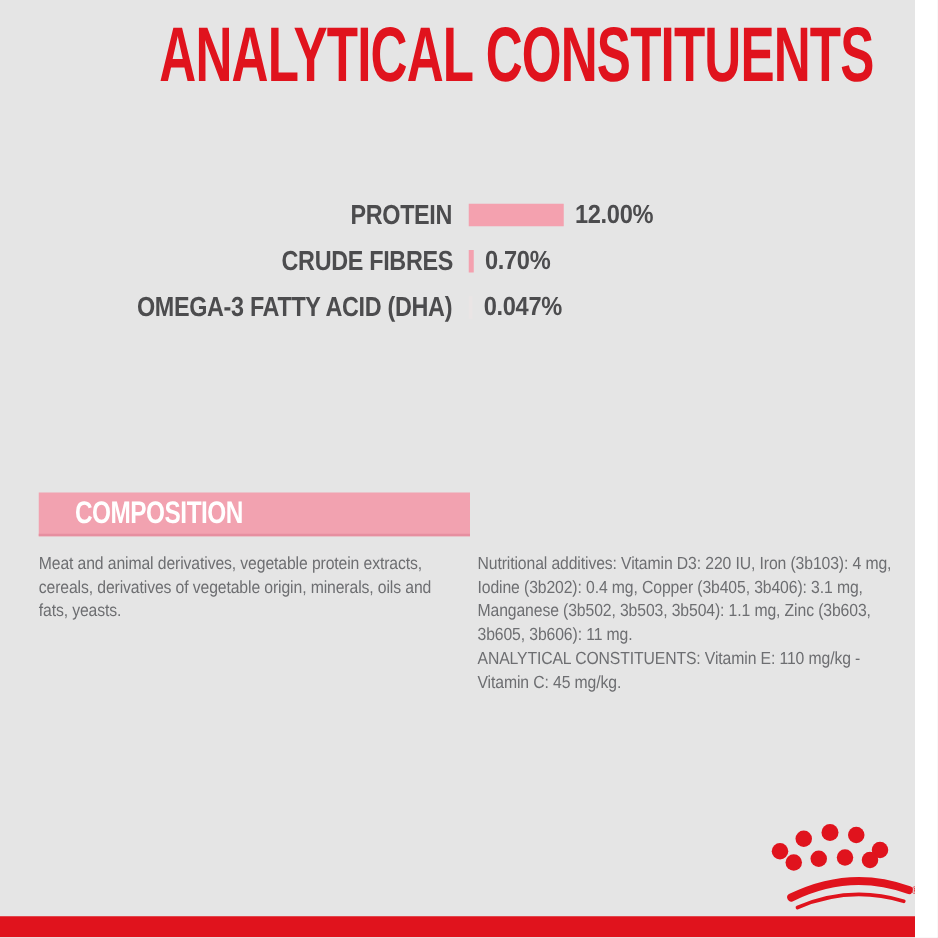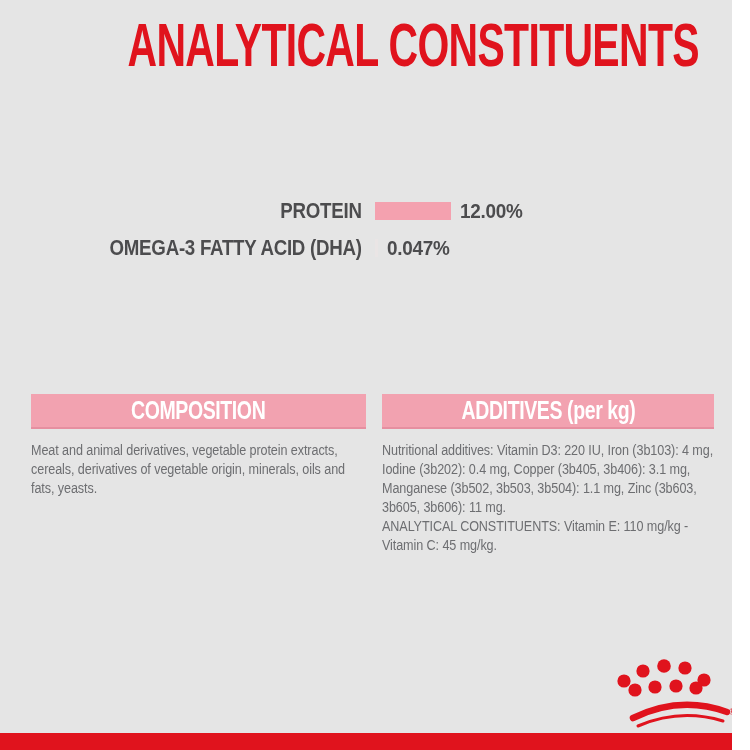--- a/index.html
+++ b/index.html
@@ -6,40 +6,40 @@
   .frame{
     position:relative;width:732px;height:750px;background:#e5e5e5;overflow:hidden;
     font-family:"Liberation Sans", sans-serif;
   }
   .title{
     position:absolute;top:14px;left:0;width:750px;margin:0;
     text-align:center;white-space:nowrap;
     font-size:62px;line-height:62px;font-weight:bold;color:var(--brand-red);
     transform:scaleX(0.66);transform-origin:center top;letter-spacing:-1px;
   }
-  .chart{position:absolute;top:154px;left:0;width:750px;height:222px;margin-top:39px;}
+  .chart{position:absolute;top:154px;left:0;width:750px;height:222px;}
   .row{position:relative;height:36.8px;}
   .row-label{
     position:absolute;right:388px;top:50%;
     transform:translateY(-50%) scaleX(0.85);transform-origin:right center;
     font-size:22px;font-weight:bold;color:var(--label-gray);white-space:nowrap;letter-spacing:-0.3px;
   }
   .row-bar{
     position:absolute;left:375px;top:50%;transform:translateY(-50%);
     height:18px;background:var(--bar-pink);
   }
   .row-value{
     position:absolute;top:50%;
     transform:translateY(-50%) scaleX(0.9);transform-origin:left center;
     font-size:21px;font-weight:bold;color:var(--label-gray);white-space:nowrap;letter-spacing:-0.3px;
   }
   .sec-header{
     position:absolute;top:394px;height:33px;background:var(--header-pink);
     border-bottom:2px solid var(--header-pink-edge);
-    display:flex;align-items:center;justify-content:center;
+    display:flex;align-items:center;padding-left:10px;
   }
   .sec-header .hdr-text{
     color:#ffffff;font-size:25px;font-weight:bold;white-space:nowrap;
     transform:scaleX(0.78);transform-origin:center center;letter-spacing:-0.5px;
   }
   .sec-header.comp{left:31px;width:335px;}
   .sec-header.add{left:382px;width:332px;}
   .body-col{
     position:absolute;top:441px;margin:0;
     font-size:14px;line-height:19px;color:var(--body-gray);letter-spacing:-0.1px;
@@ -58,31 +58,33 @@
 
   <h1 class="title">ANALYTICAL CONSTITUENTS</h1>
 
   <div class="chart">
       <div class="row">
         <span class="row-label">PROTEIN</span>
         <div class="row-bar" style="width: 75.6px; background: rgb(244, 161, 175);"></div>
         <span class="row-value" style="left: 459.6px;">12.00%</span>
       </div>
       <div class="row">
+        <span class="row-label">CRUDE FIBRES</span>
+        <div class="row-bar" style="width: 4.41px; background: rgb(244, 161, 175);"></div>
+        <span class="row-value" style="left: 388.41px;">0.70%</span>
+      </div>
+      <div class="row">
         <span class="row-label">OMEGA-3 FATTY ACID (DHA)</span>
         <div class="row-bar" style="width: 2.5px; background: rgb(234, 229, 229);"></div>
         <span class="row-value" style="left: 386.5px;">0.047%</span>
       </div>
     </div>
 
   <div class="sec-header comp">
     <span class="hdr-text">COMPOSITION</span>
-  </div>
-  <div class="sec-header add">
-    <span class="hdr-text">ADDITIVES (per kg)</span>
   </div>
 
   <p class="body-col comp">Meat and animal derivatives, vegetable protein extracts, cereals, derivatives of vegetable origin, minerals, oils and fats, yeasts.</p>
 
   <div class="body-col add">
     <p>Nutritional additives: Vitamin D3: 220 IU, Iron (3b103): 4 mg, Iodine (3b202): 0.4 mg, Copper (3b405, 3b406): 3.1 mg, Manganese (3b502, 3b503, 3b504): 1.1 mg, Zinc (3b603, 3b605, 3b606): 11 mg.</p>
     <p>ANALYTICAL CONSTITUENTS: Vitamin E: 110 mg/kg - Vitamin C: 45 mg/kg.</p>
   </div>
 
   <svg class="crown" width="126" height="72" viewBox="0 0 126 72" aria-hidden="true">

